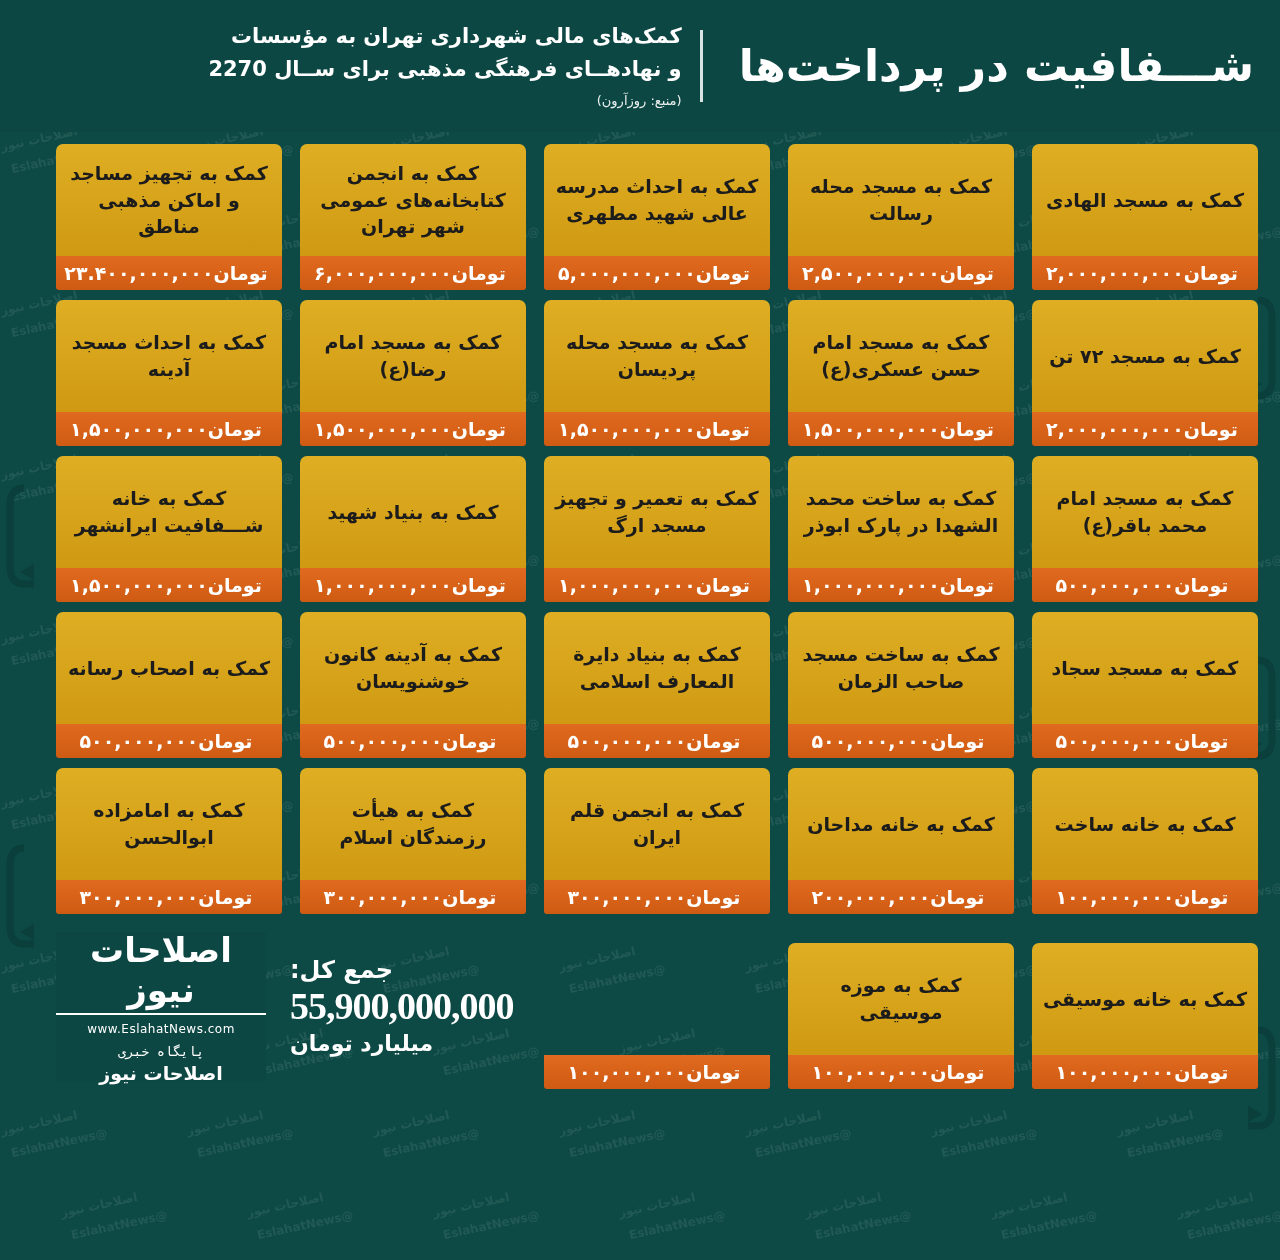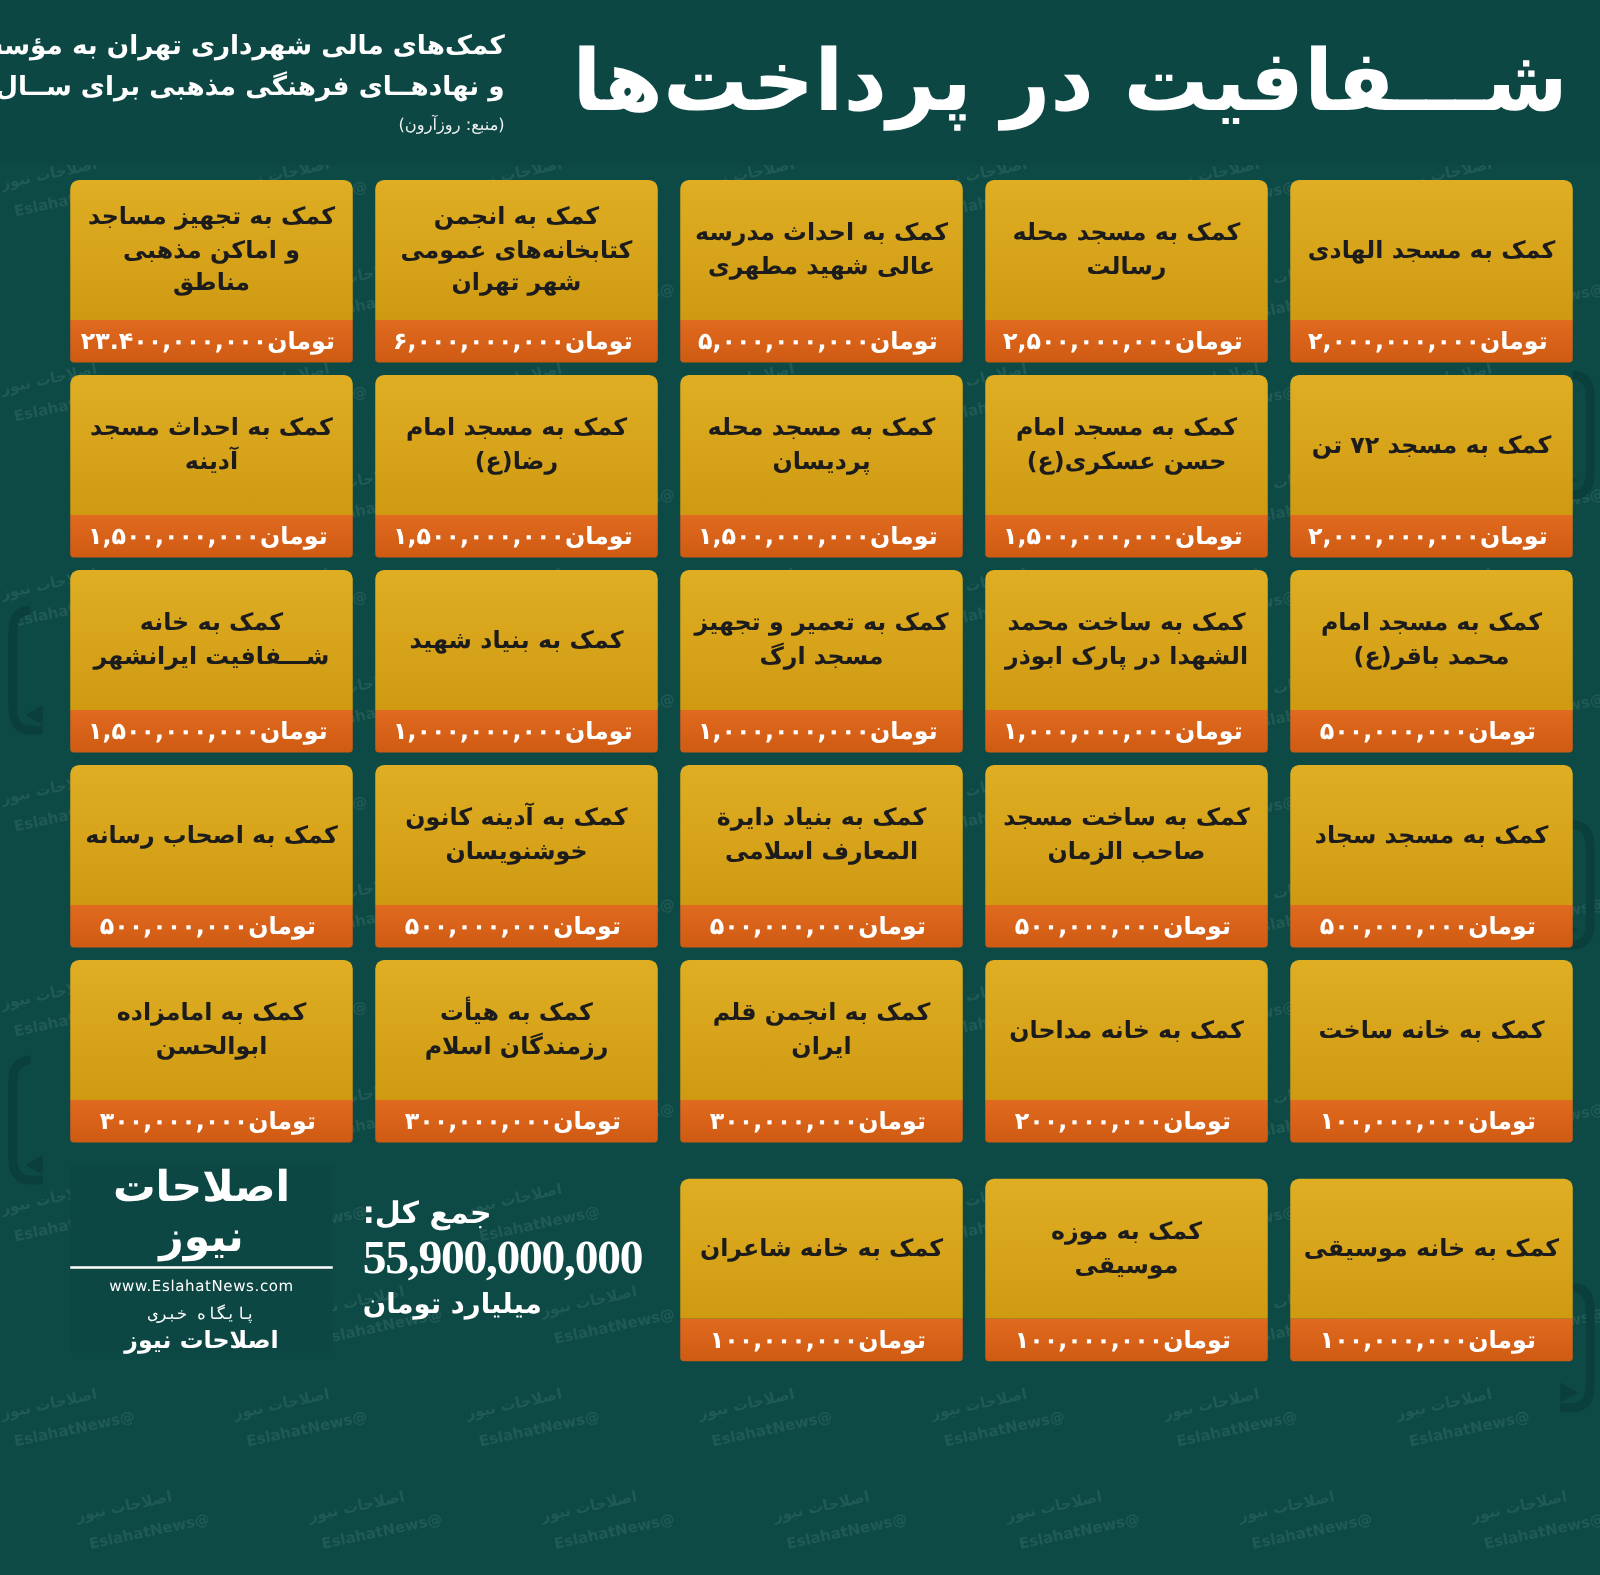--- a/index.html
+++ b/index.html
@@ -16,21 +16,21 @@
     background: #0c4743;
     display: flex;
     flex-direction: row;
     align-items: center;
     justify-content: flex-start;
     padding: 0 26px 0 18px;
     position: relative;
   }
   .header-title {
     color: #ffffff;
-    font-size: 68px;
+    font-size: 44px;
     font-weight: bold;
     letter-spacing: -1px;
     line-height: 1;
     white-space: nowrap;
     padding-left: 18px;
   }
   .header-divider {
     width: 3px;
     height: 72px;
     background: #ffffff;
@@ -576,21 +576,20 @@
         </div>
       </div>
       <div class="cell">
         <div class="card-top">کمک به موزه موسیقی</div>
         <div class="card-amt">
           <span class="unit">تومان</span>
           <span>۱۰۰,۰۰۰,۰۰۰</span>
         </div>
       </div>
       <div class="cell">
-        <div class="card-top">کمک به خانه شاعران</div>
         <div class="card-amt">
           <span class="unit">تومان</span>
           <span>۱۰۰,۰۰۰,۰۰۰</span>
         </div>
       </div>
       <div class="total-box">
         <div class="total-text">
           <div class="total-label">جمع کل:</div>
           <div class="total-value">55,900,000,000</div>
           <div class="total-unit">میلیارد تومان</div>

